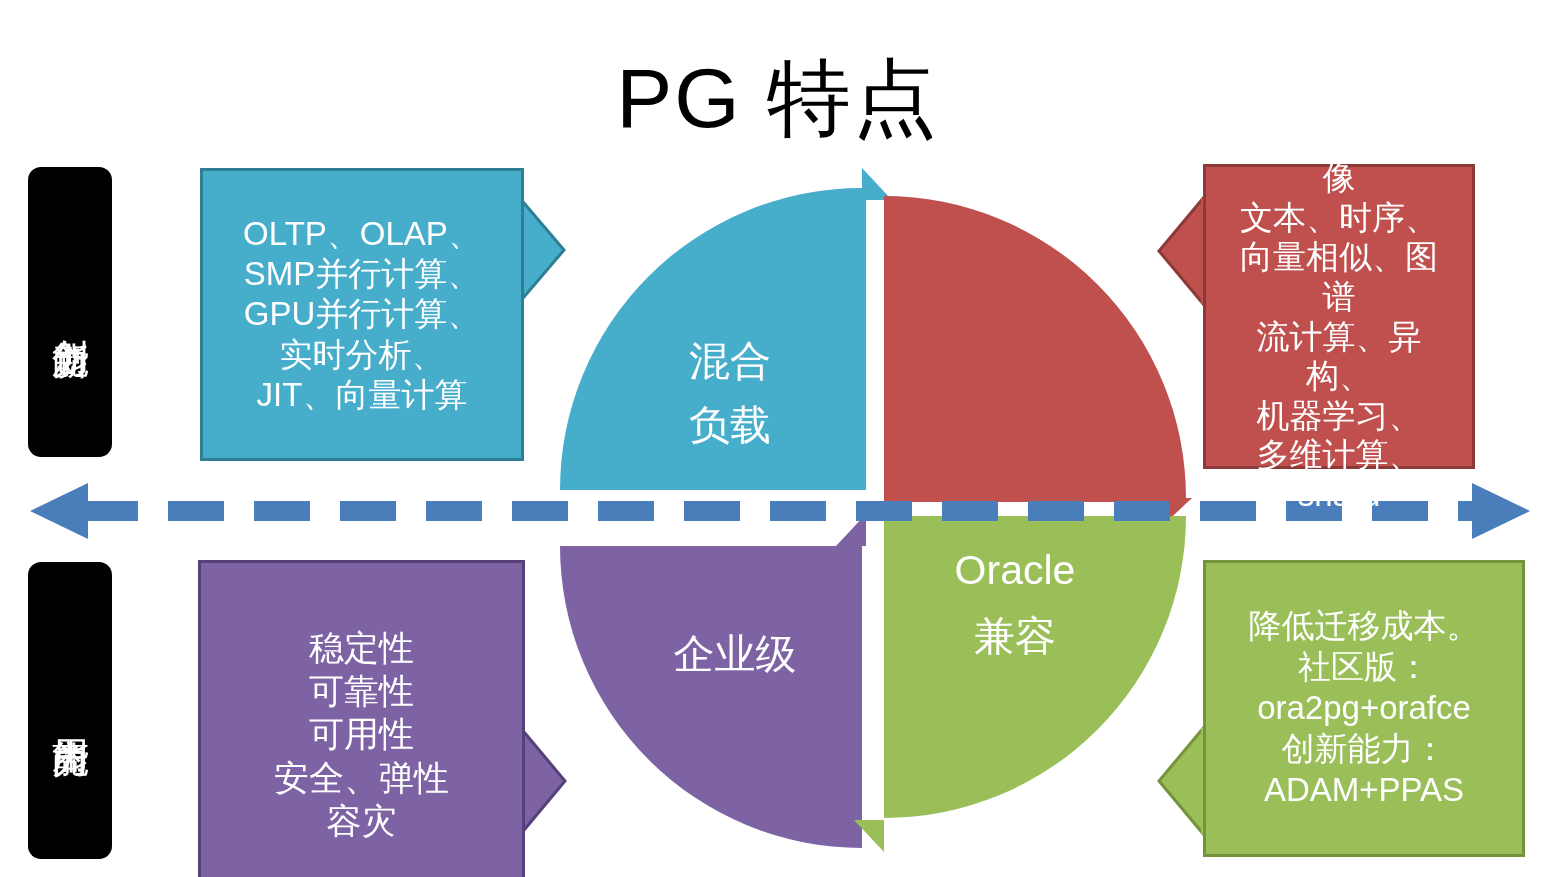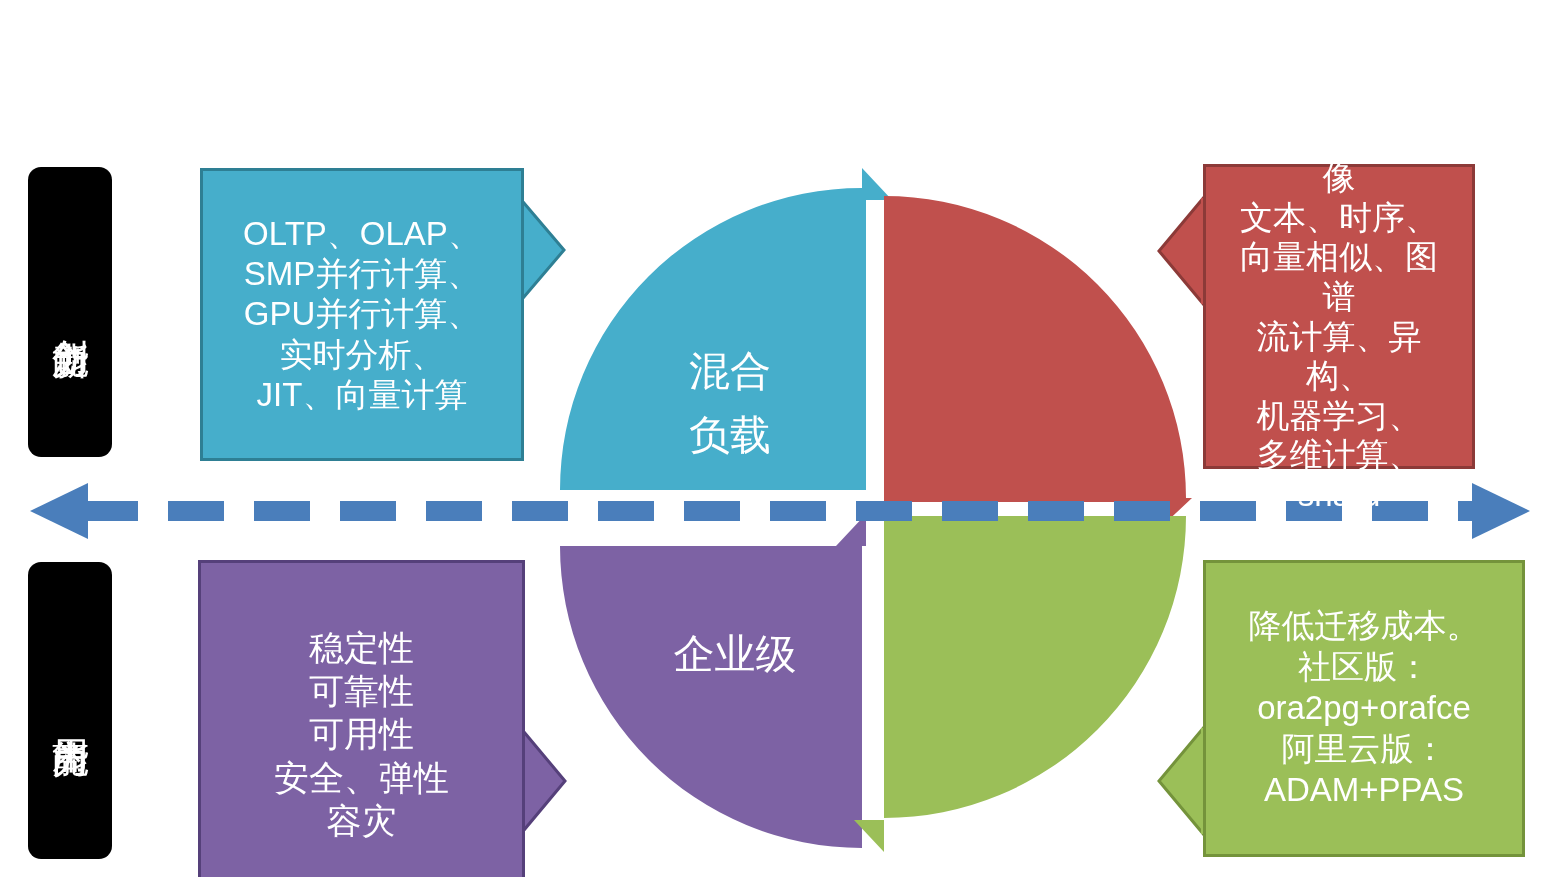--- a/index.html
+++ b/index.html
@@ -143,30 +143,31 @@
   }
 
   
   .qlabel {
     position: absolute;
     color: #ffffff;
     text-align: center;
     white-space: pre-line;
     z-index: 5;
   }
-  #qlabel-hybrid { left: 620px; top: 330px; width: 220px; font-size: 41px; line-height: 1.55; margin-top: 10px; }
+  #qlabel-hybrid { left: 620px; top: 330px; width: 220px; font-size: 41px; line-height: 1.55; }
   #qlabel-multimodel { left: 910px; top: 375px; width: 200px; font-size: 41px; line-height: 1.5; }
   #qlabel-enterprise { left: 625px; top: 580px; width: 220px; font-size: 41px; line-height: 1.5; margin-top: 44px; }
   #qlabel-oracle { left: 900px; top: 538px; width: 230px; font-size: 41px; line-height: 1.6; }
 </style>
 </head>
 <body>
 
 <div id="stage">
 
+  <div id="title">PG 特点</div>
 
   <div class="vlabel" id="vlabel-innovation">
     <span class="vtext">创新能力</span>
   </div>
   <div class="vlabel" id="vlabel-commercial">
     <span class="vtext">商用能力</span>
   </div>
 
   <div id="circle-wrap">
     <svg width="670" height="690" viewBox="0 0 670 690">
@@ -181,20 +182,22 @@
                A 302 302 0 0 1 20 378 L 326 378 Z" fill="#7D62A4"></path>
 
       <path d="M 344 348 L 646 348 A 302 302 0 0 1 344 650 L 344 684
                L 314 652 L 344 652 Z" fill="#9BBF58"></path>
     </svg>
   </div>
 
   <div class="qlabel" id="qlabel-hybrid">混合
 负载</div>
   <div class="qlabel" id="qlabel-enterprise">企业级</div>
+  <div class="qlabel" id="qlabel-oracle">Oracle
+兼容</div>
 
   <div id="axis-arrow">
     <svg width="1500" height="62" viewBox="0 0 1500 62">
 
       <path d="M 0 31 L 58 3 L 58 59 Z" fill="#4A7EBB"></path>
 
       <path d="M 1500 31 L 1442 3 L 1442 59 Z" fill="#4A7EBB"></path>
 
       <line x1="52" y1="31" x2="1448" y2="31" stroke="#4A7EBB" stroke-width="20" stroke-dasharray="56 30"></line>
     </svg>
@@ -242,17 +245,17 @@
 
   <div class="callout" id="callout-green">
     <svg class="tabsvg" style="left:-46px; top:166px;" width="52" height="112" viewBox="0 0 52 112">
       <path d="M 48 0 L 2 55 L 48 110 Z" fill="#9BBF58" stroke="#74933B" stroke-width="3"></path>
       <rect x="44" y="2" width="14" height="106" fill="#9BBF58"></rect>
     </svg>
     <div class="body"></div>
     <div class="ctext">降低迁移成本。
 社区版：
 ora2pg+orafce
-阿里云版：
+创新能力：
 ADAM+PPAS</div>
   </div>
 
 </div>
 
 </body></html>

